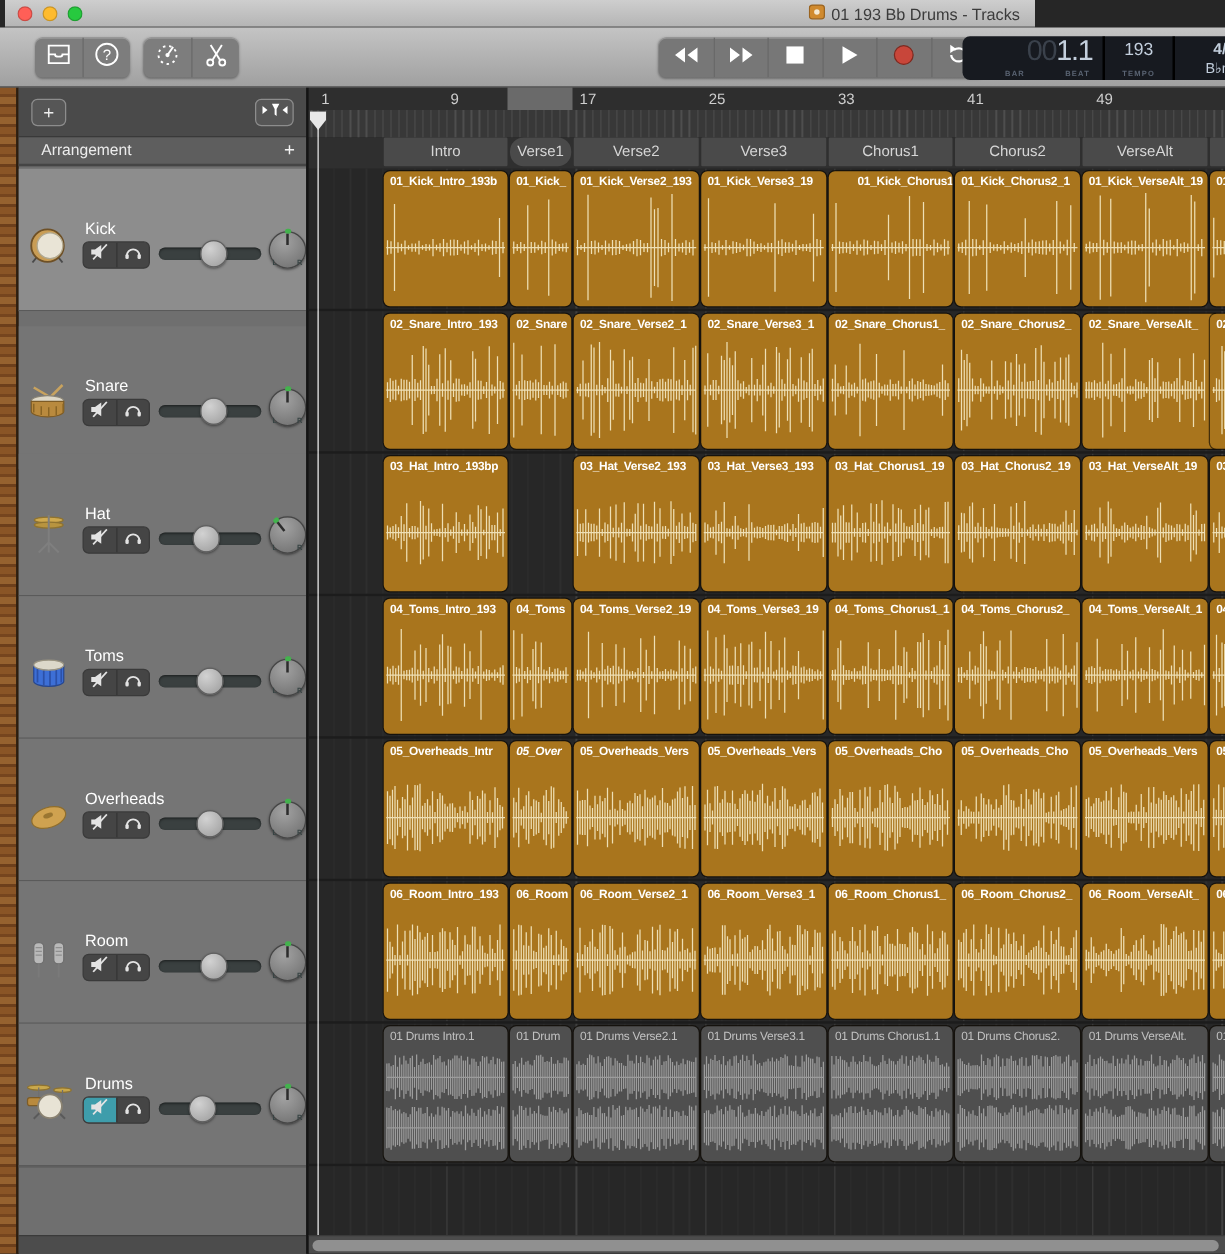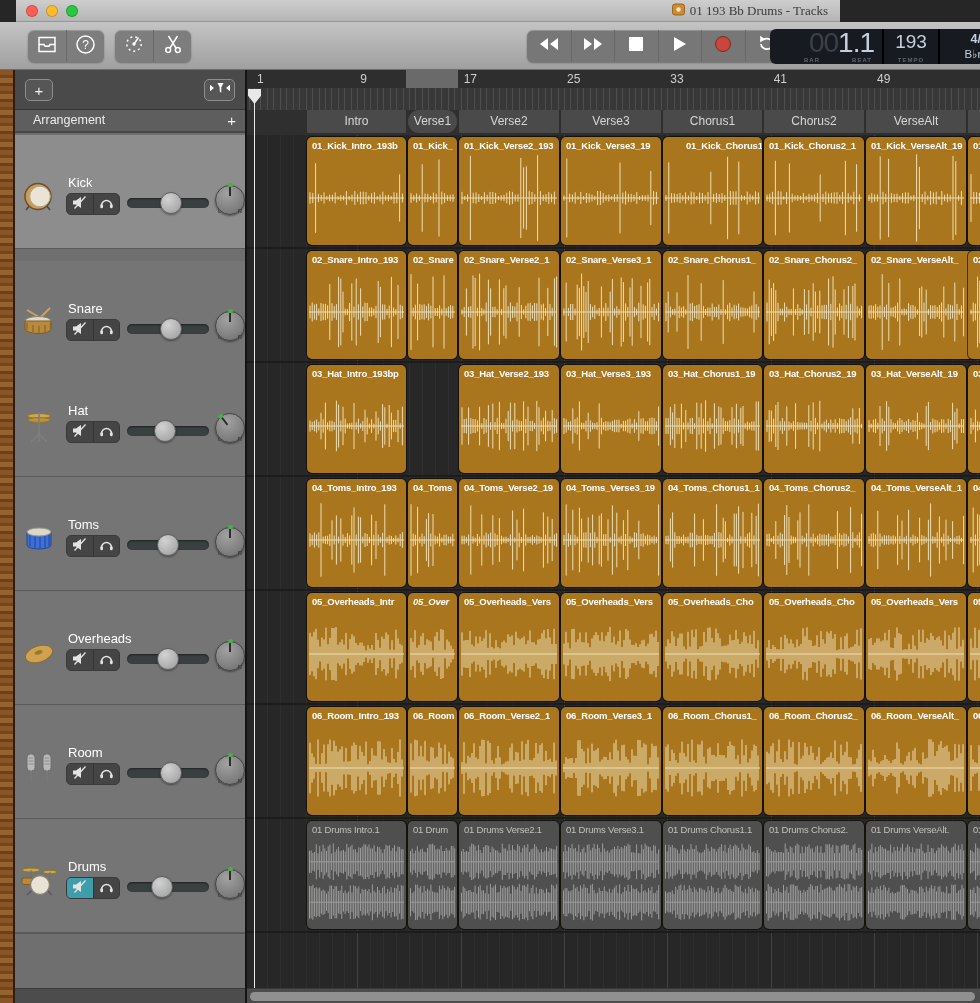--- a/index.html
+++ b/index.html
@@ -1,21 +1,21 @@
 <!DOCTYPE html>
 <html><head>
 <meta charset="utf-8">
 <style>
   * { box-sizing: border-box; margin: 0; padding: 0; }
   html,body { width: 980px; height: 1003px; overflow: hidden; }
   body { position: relative; font-family: "Liberation Sans", sans-serif; background:#262626; }
 
   
-  .titlebar { position:absolute; top:0; left:16px; width:824px; height:22px;
-    background:linear-gradient(#cecece,#b5b5b5); border-bottom:1px solid #979797; z-index:20;font-family:Liberation Serif, serif; }
+  .titlebar { position:absolute; top:0; left:4px; width:824px; height:22px;
+    background:linear-gradient(#cecece,#b5b5b5); border-bottom:1px solid #979797; z-index:20; }
   .tl { position:absolute; top:5px; width:12px; height:12px; border-radius:50%; border:0.5px solid rgba(0,0,0,.2); }
   .tl.close{ left:10px; background:#ff5f57; } .tl.min{ left:30px; background:#febb2e; } .tl.zoom{ left:50px; background:#27c93f; }
   .wtitle { position:absolute; right:12px; top:3px; height:16px; display:flex; align-items:center; gap:5px;
     font-size:13px; color:#3b3b3b; }
 
   
   .toolbar { position:absolute; top:22px; left:0; width:980px; height:48px;
     background:linear-gradient(#c4c4c4,#a0a0a0); border-bottom:1px solid #6e6e6e; z-index:19; }
   .btn-group { position:absolute; top:8px; display:flex; background:#7d7d7d; border-radius:6px;
     box-shadow:0 1px 2px rgba(0,0,0,.35), inset 0 1px 0 rgba(255,255,255,.22); overflow:hidden; }
@@ -23,26 +23,26 @@
   .tbtn + .tbtn { border-left:1px solid #696969; }
   .g1 { left:28px; } .g2 { left:115px; }
   .transport { left:527px; background:#777; }
   .transport .tbtn { width:43.5px; }
 
   
   .lcd { position:absolute; left:770px; top:7px; width:220px; height:35px; background:#171a20;
     border-radius:6px 0 0 6px; display:flex; color:#c3cfdd; overflow:hidden; }
   .lcd-div { width:2px; background:#000; }
   .lcd-pos { position:relative; width:112px; }
-  .lcd-bignums { position:absolute; right:8px; top:-2px; font-size:28px; letter-spacing:-1px; }
+  .lcd-bignums { position:absolute; right:8px; top:-2px; font-size:23px; letter-spacing:-1px; }
   .lcd-dim { color:#3a414b; }
   .lcd-lab { position:absolute; bottom:1px; font-size:6px; letter-spacing:1px; color:#5a6473; font-weight:bold; }
   .lab-bar { left:34px; } .lab-beat { right:10px; }
   .lcd-tempo { position:relative; width:54px; text-align:center; }
-  .lcd-tempo .num { position:absolute; top:2px; left:0; right:0; font-size:19px; }
+  .lcd-tempo .num { position:absolute; top:2px; left:0; right:0; font-size:14px; }
   .lcd-tempo .lcd-lab { left:0; right:0; }
   .lcd-sig { position:relative; flex:1; }
   .sig-top { position:absolute; top:3px; right:2px; font-size:12.5px; font-weight:bold; white-space:nowrap; }
   .sig-bot { position:absolute; bottom:3px; right:-6px; font-size:11.5px; white-space:nowrap; }
 
   
   .main { position:absolute; top:70px; left:0; width:980px; height:933px; background:#2a2a2a; }
   .wood { position:absolute; left:0; top:0; width:15px; height:933px;
     background:repeating-linear-gradient(180deg,#8a5526 0 5px,#76451e 5px 8px,#96622f 8px 13px,#6d3f1b 13px 16px);
     border-right:2px solid #2e1d0c; }

